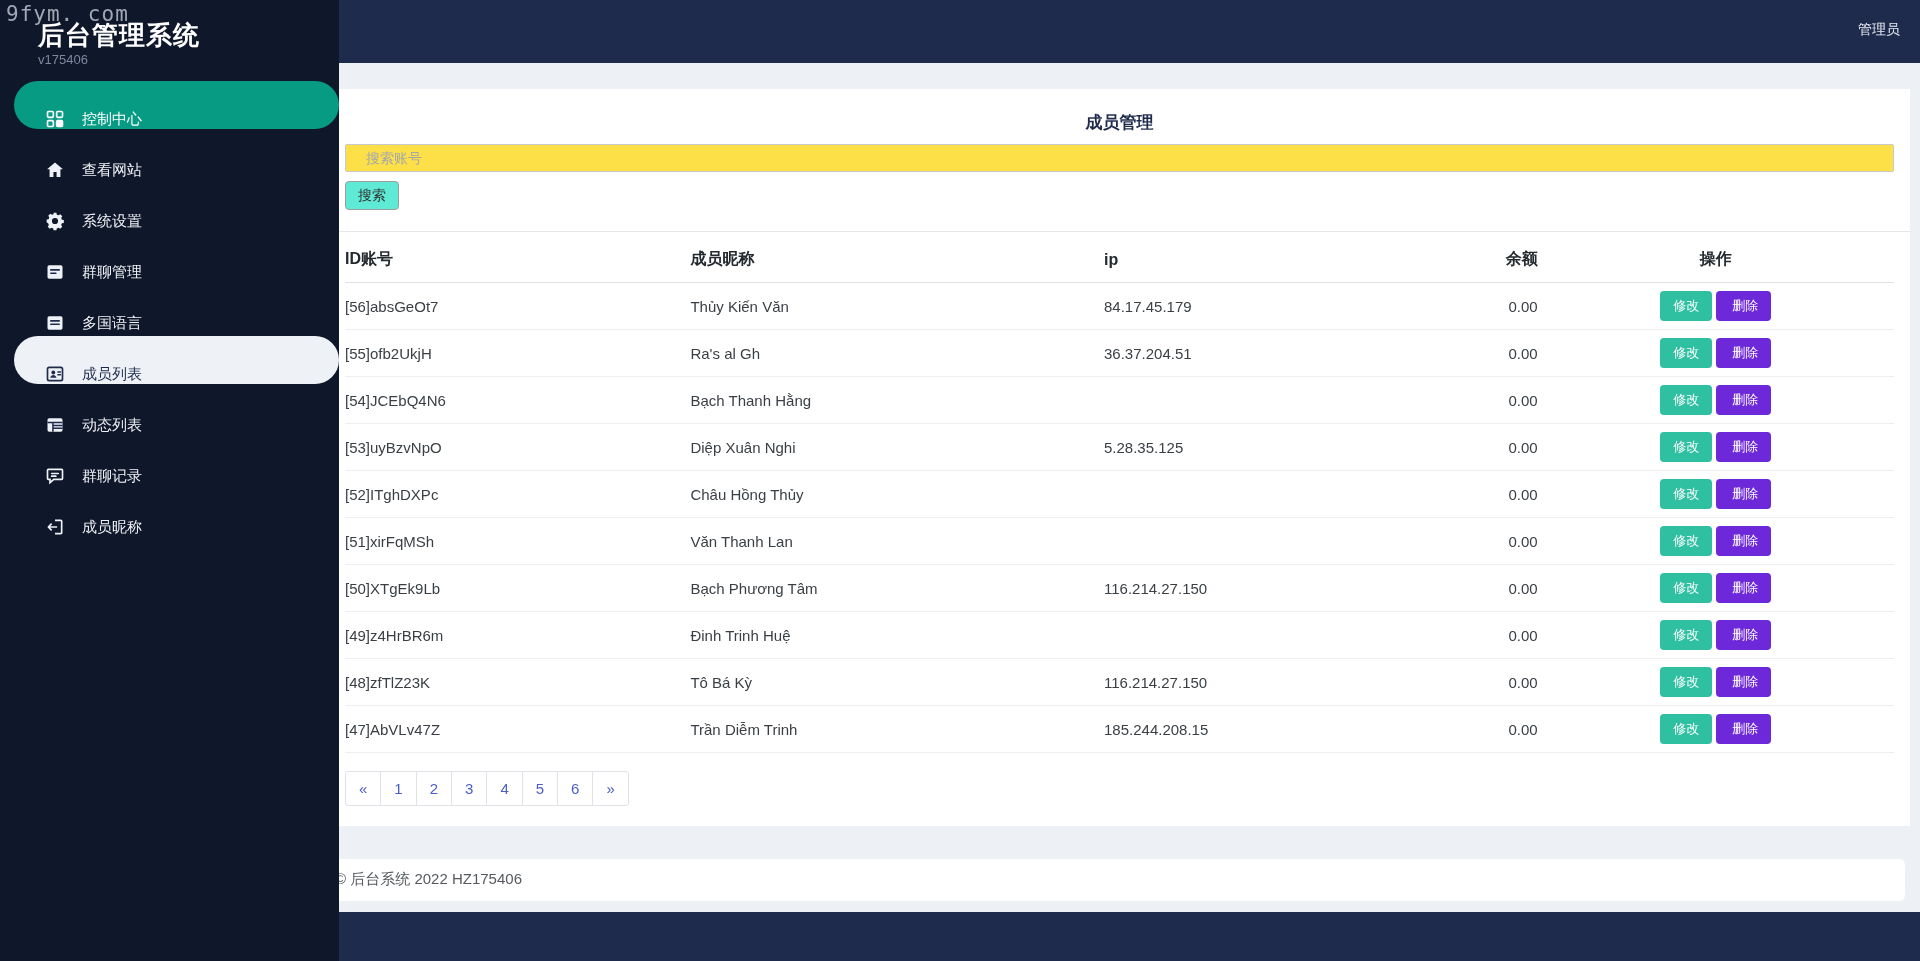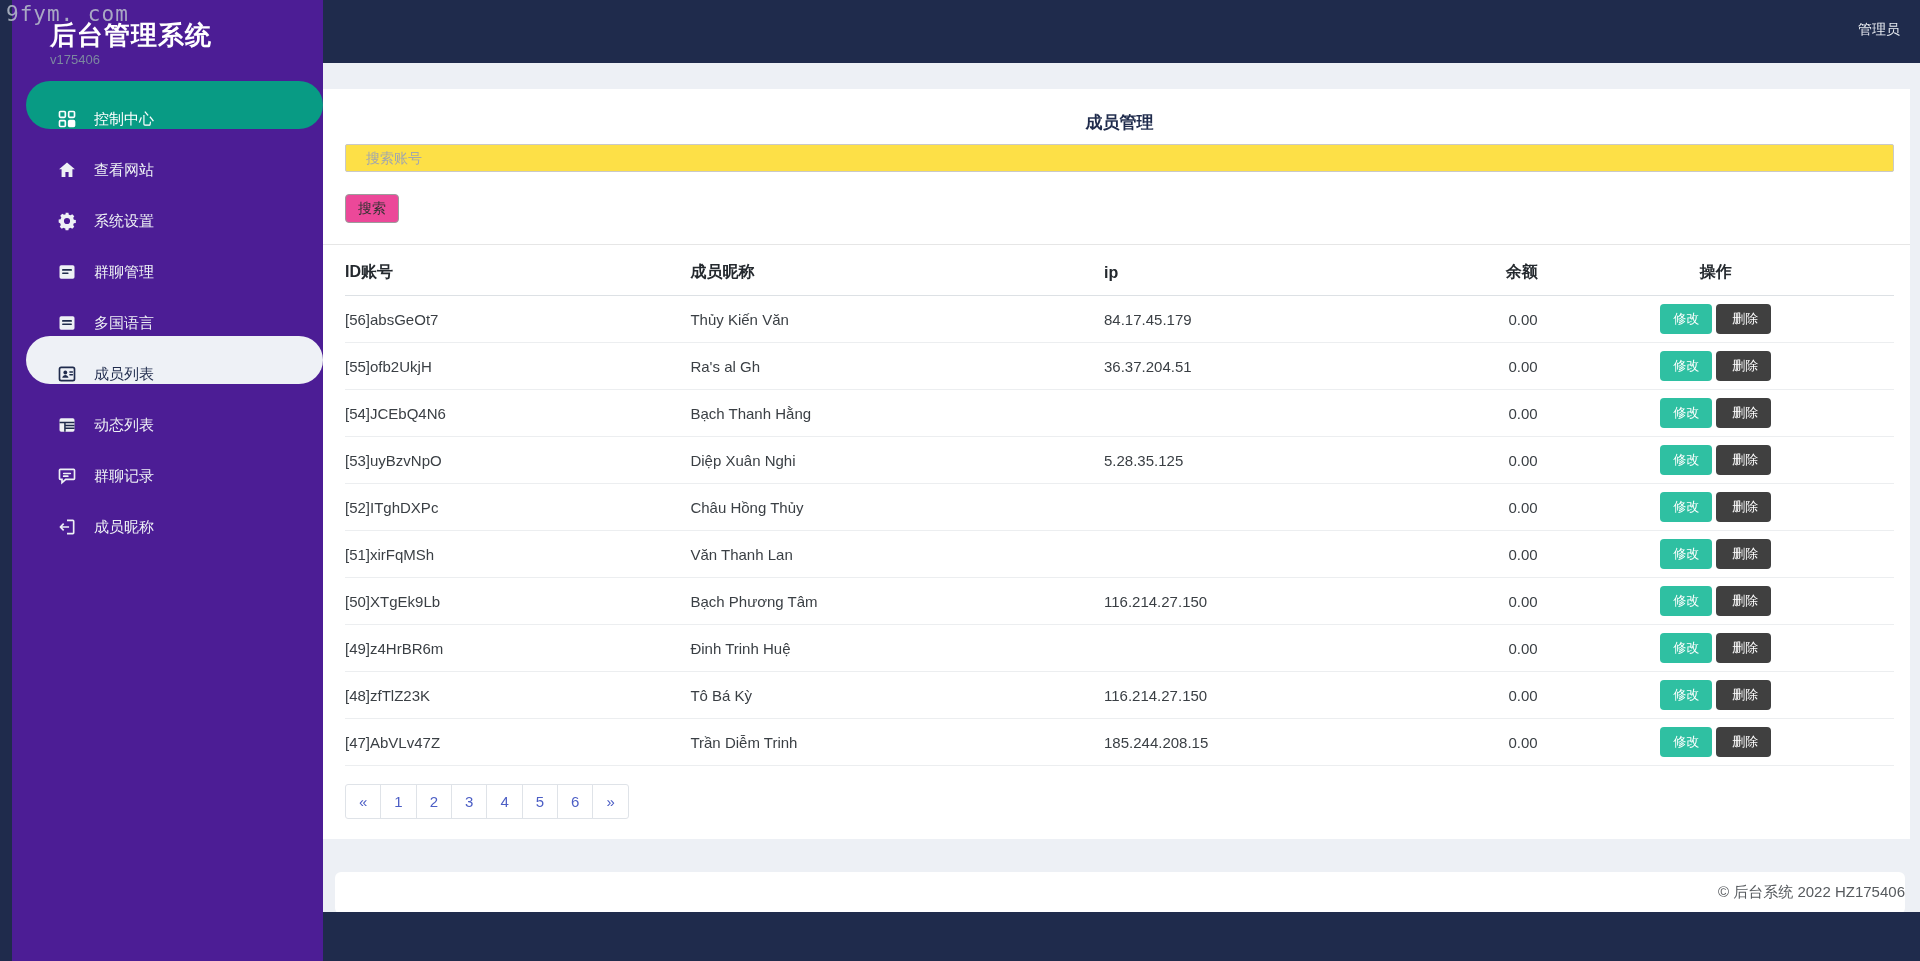--- a/index.html
+++ b/index.html
@@ -15,21 +15,21 @@
   .topbar-user { position:absolute; right:20px; top:21px; color:#e9ecf2; font-size:14px; cursor:pointer; }
 
   
   .watermark {
     position:absolute; top:2px; left:6px; z-index:9;
     font-family:"DejaVu Sans Mono","Liberation Mono",monospace;
     font-size:21px; color:rgba(186,193,204,0.85); letter-spacing:1px;
   }
 
   
-  .sidebar { position:absolute; top:0; left:12px; width:311px; height:961px; background:#4c1d95; z-index:3; }
+  .sidebar { position:absolute; top:0; left:0; width:339px; height:961px; background:#0f172a; z-index:3; }
   .logo { padding:20px 0 0 38px; width:218px; }
   .logo-title { color:#ffffff; font-size:26px; font-weight:bold; letter-spacing:1px; line-height:1.2; }
   .logo-version { color:#7c87a0; font-size:13px; text-align:left; margin-top:1px; }
   .menu { margin-top:14px; }
   .menu-item {
     height:48px; margin:3px 0 3px 14px; border-radius:25px;
     display:flex; align-items:flex-end; padding-left:31px;
     color:#eef1f5; font-size:15px; cursor:pointer;
   }
   .menu-item .icon { width:20px; height:20px; margin-right:17px; display:flex; align-items:center; justify-content:center; }
@@ -41,22 +41,22 @@
   .main { position:absolute; left:321px; top:63px; width:1599px; height:849px; background:#edf0f5; overflow:hidden; }
   .card { background:#ffffff; margin:26px 10px 0 0; padding:20px 16px 20px 24px; }
   .page-title { font-size:17px; font-weight:bold; color:#1f2b4c; margin:2px 8px 10px;text-align:center; }
   .search-input {
     width:100%; height:28px; border:1px solid #c9c9c9; border-radius:2px;
     padding:0 20px; font-size:14px; color:#333; outline:none;
     font-family:inherit; background:#fde047;
   }
   .search-input::placeholder { color:#a3a7ad; }
   .search-btn {
-    margin-top:22px; height:29px; padding:0 12px; font-size:14px; color:#333;
-    background:#ec4899; border:1px solid #9c9c9c; border-radius:4px; cursor:pointer;
+    margin-top:9px; height:29px; padding:0 12px; font-size:14px; color:#333;
+    background:#5eead4; border:1px solid #9c9c9c; border-radius:4px; cursor:pointer;
     font-family:inherit;
   }
   .divider { border:none; border-top:1px solid #e6e6e6; margin:21px -16px 0 -24px; }
 
   
   table { width:100%; border-collapse:collapse; margin-top:2px; }
   th {
     text-align:left; font-size:16px; color:#24292e; font-weight:bold;
     padding:15px 0 12px; border-bottom:1px solid #dde1e5;
   }
@@ -65,36 +65,36 @@
   .col-name { width:26.7%; }
   .col-ip { width:20%; }
   .col-balance { width:8%; text-align:right; }
   .col-actions { width:23%; text-align:center; }
 
   .btn {
     display:inline-block; border:none; border-radius:4px; color:#ffffff;
     font-size:13px; padding:6px 13px; margin:0 2px; cursor:pointer; font-family:inherit;
   }
   .btn-edit { background:#2fc0a2; }
-  .btn-del { background:#404040;padding-left:16px; }
+  .btn-del { background:#6d28d9;padding-left:16px; }
 
   
   .pagination { margin-top:18px; display:inline-flex; }
   .page-link {
     min-width:14px; padding:8px 13px; border:1px solid #dfe3e8; margin-left:-1px;
     color:#4c5ec5; font-size:15px; text-align:center; background:#ffffff; cursor:pointer;
     user-select:none;
   }
   .page-link:first-child { margin-left:0; border-radius:3px 0 0 3px; }
   .page-link:last-child { border-radius:0 3px 3px 0; }
 
   
   .footer {
     margin:33px 15px 0 14px; background:#ffffff; border-radius:6px;
-    text-align:right; padding:11px 0 12px; color:#565a5e; font-size:15px;
+    text-align:left; padding:11px 0 12px; color:#565a5e; font-size:15px;
   }
 </style>
 </head>
 <body>
 
 <div class="topbar">
   <span class="topbar-user">管理员</span>
 </div>
 
 <div class="watermark">9fym. com</div>

